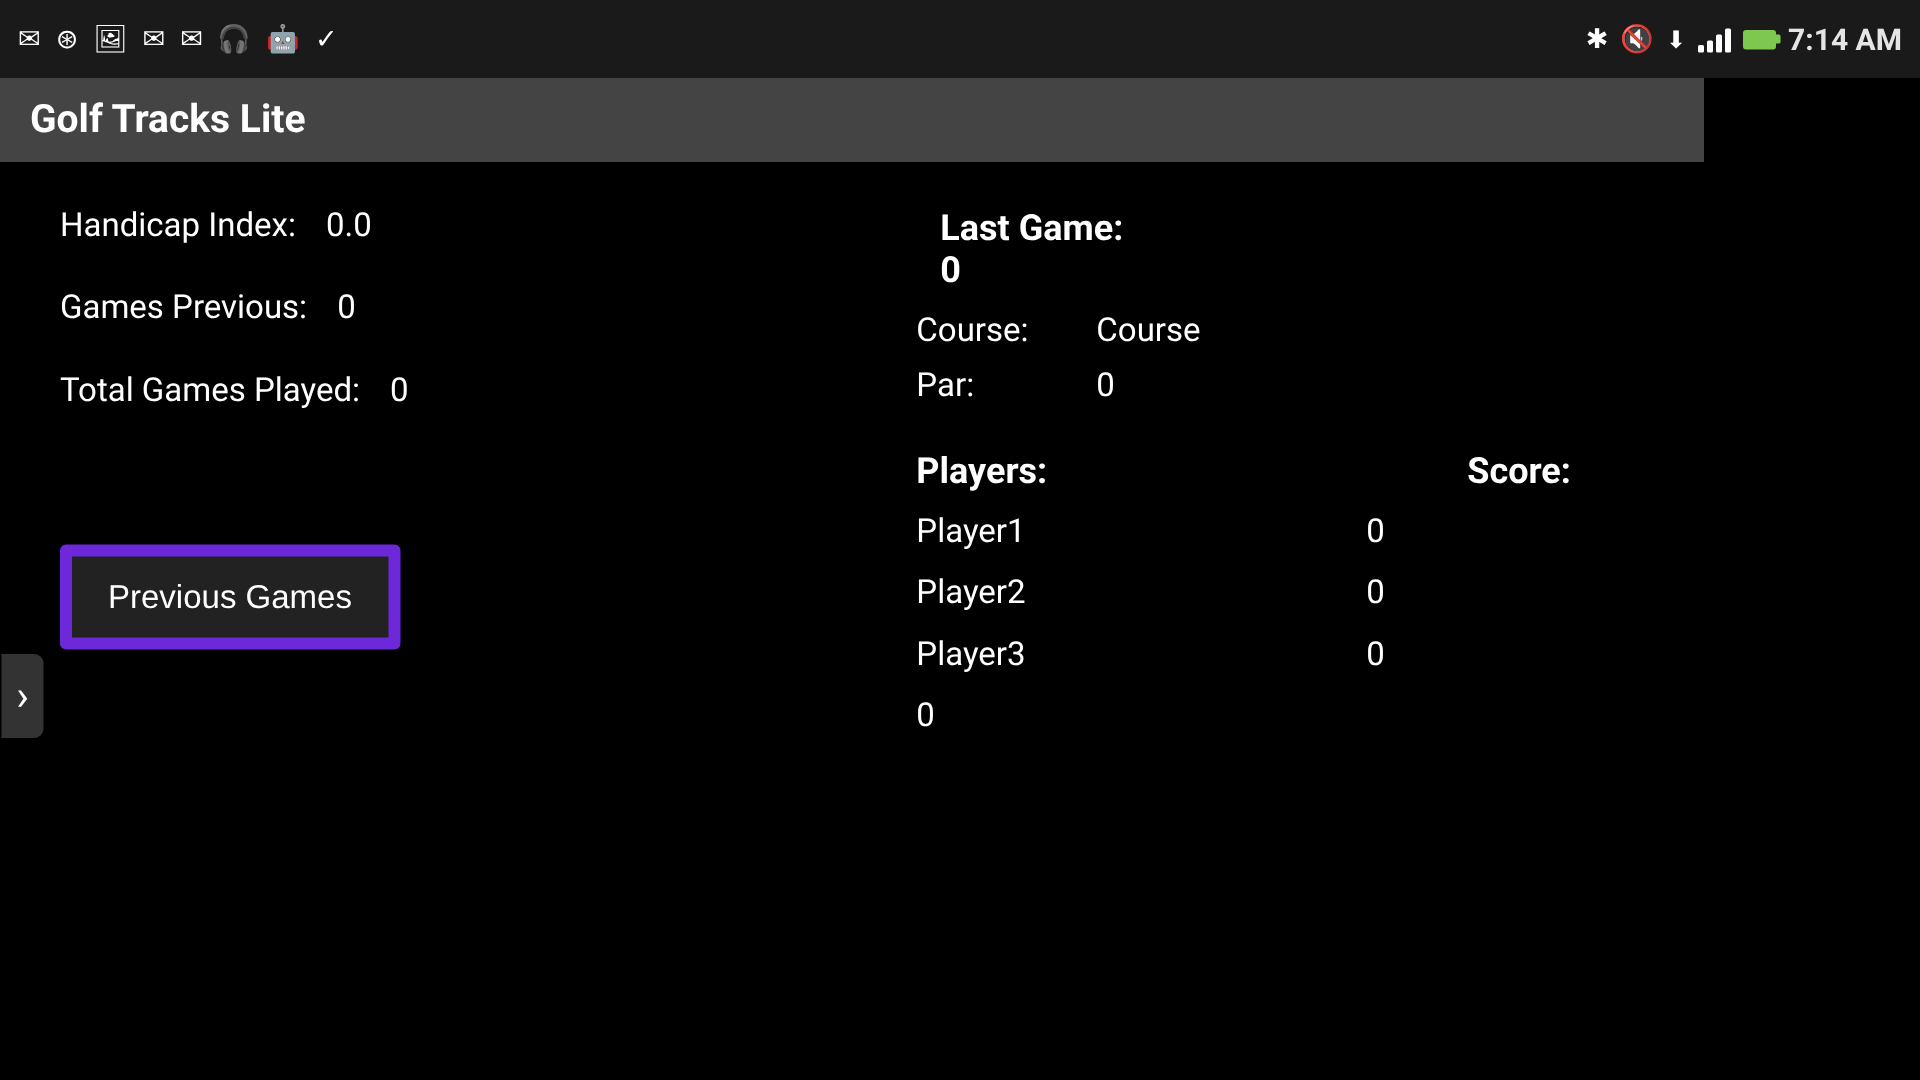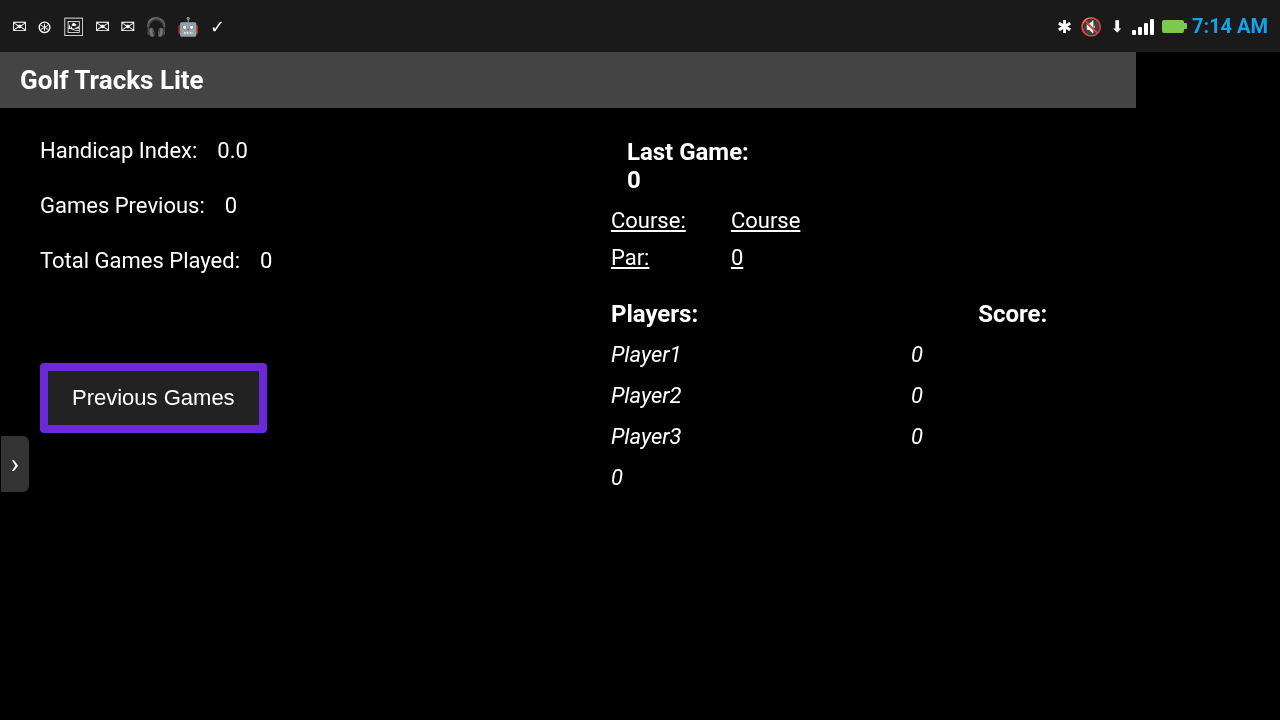--- a/index.html
+++ b/index.html
@@ -43,21 +43,21 @@
       display: flex;
       align-items: center;
       gap: 8px;
       font-size: 18px;
       color: #fff;
     }
 
     #time {
       font-size: 20px;
       font-weight: bold;
-      color: #0ea5e9;
+      color: #e5e5e5;
     }
 
     
     #title-bar {
       width: 1136px;
       height: 56px;
       background: #444;
       display: flex;
       align-items: center;
       padding: 0 20px;
@@ -164,21 +164,20 @@
       font-size: 24px;
       font-weight: bold;
       color: #fff;
       margin-left: 16px;
     }
 
     .game-detail-row {
       display: flex;
       align-items: flex-start;
       margin-bottom: 12px;
-      text-decoration: underline;
     }
 
     .game-detail-label {
       font-size: 22px;
       color: #fff;
       width: 120px;
     }
 
     .game-detail-value {
       font-size: 22px;
@@ -206,21 +205,20 @@
       font-size: 24px;
       font-weight: bold;
       color: #fff;
       margin-left: 280px;
     }
 
     .player-row {
       display: flex;
       align-items: center;
       margin-bottom: 16px;
-      font-style: italic;
     }
 
     .player-name {
       font-size: 22px;
       color: #fff;
       width: 300px;
     }
 
     .player-score {
       font-size: 22px;

